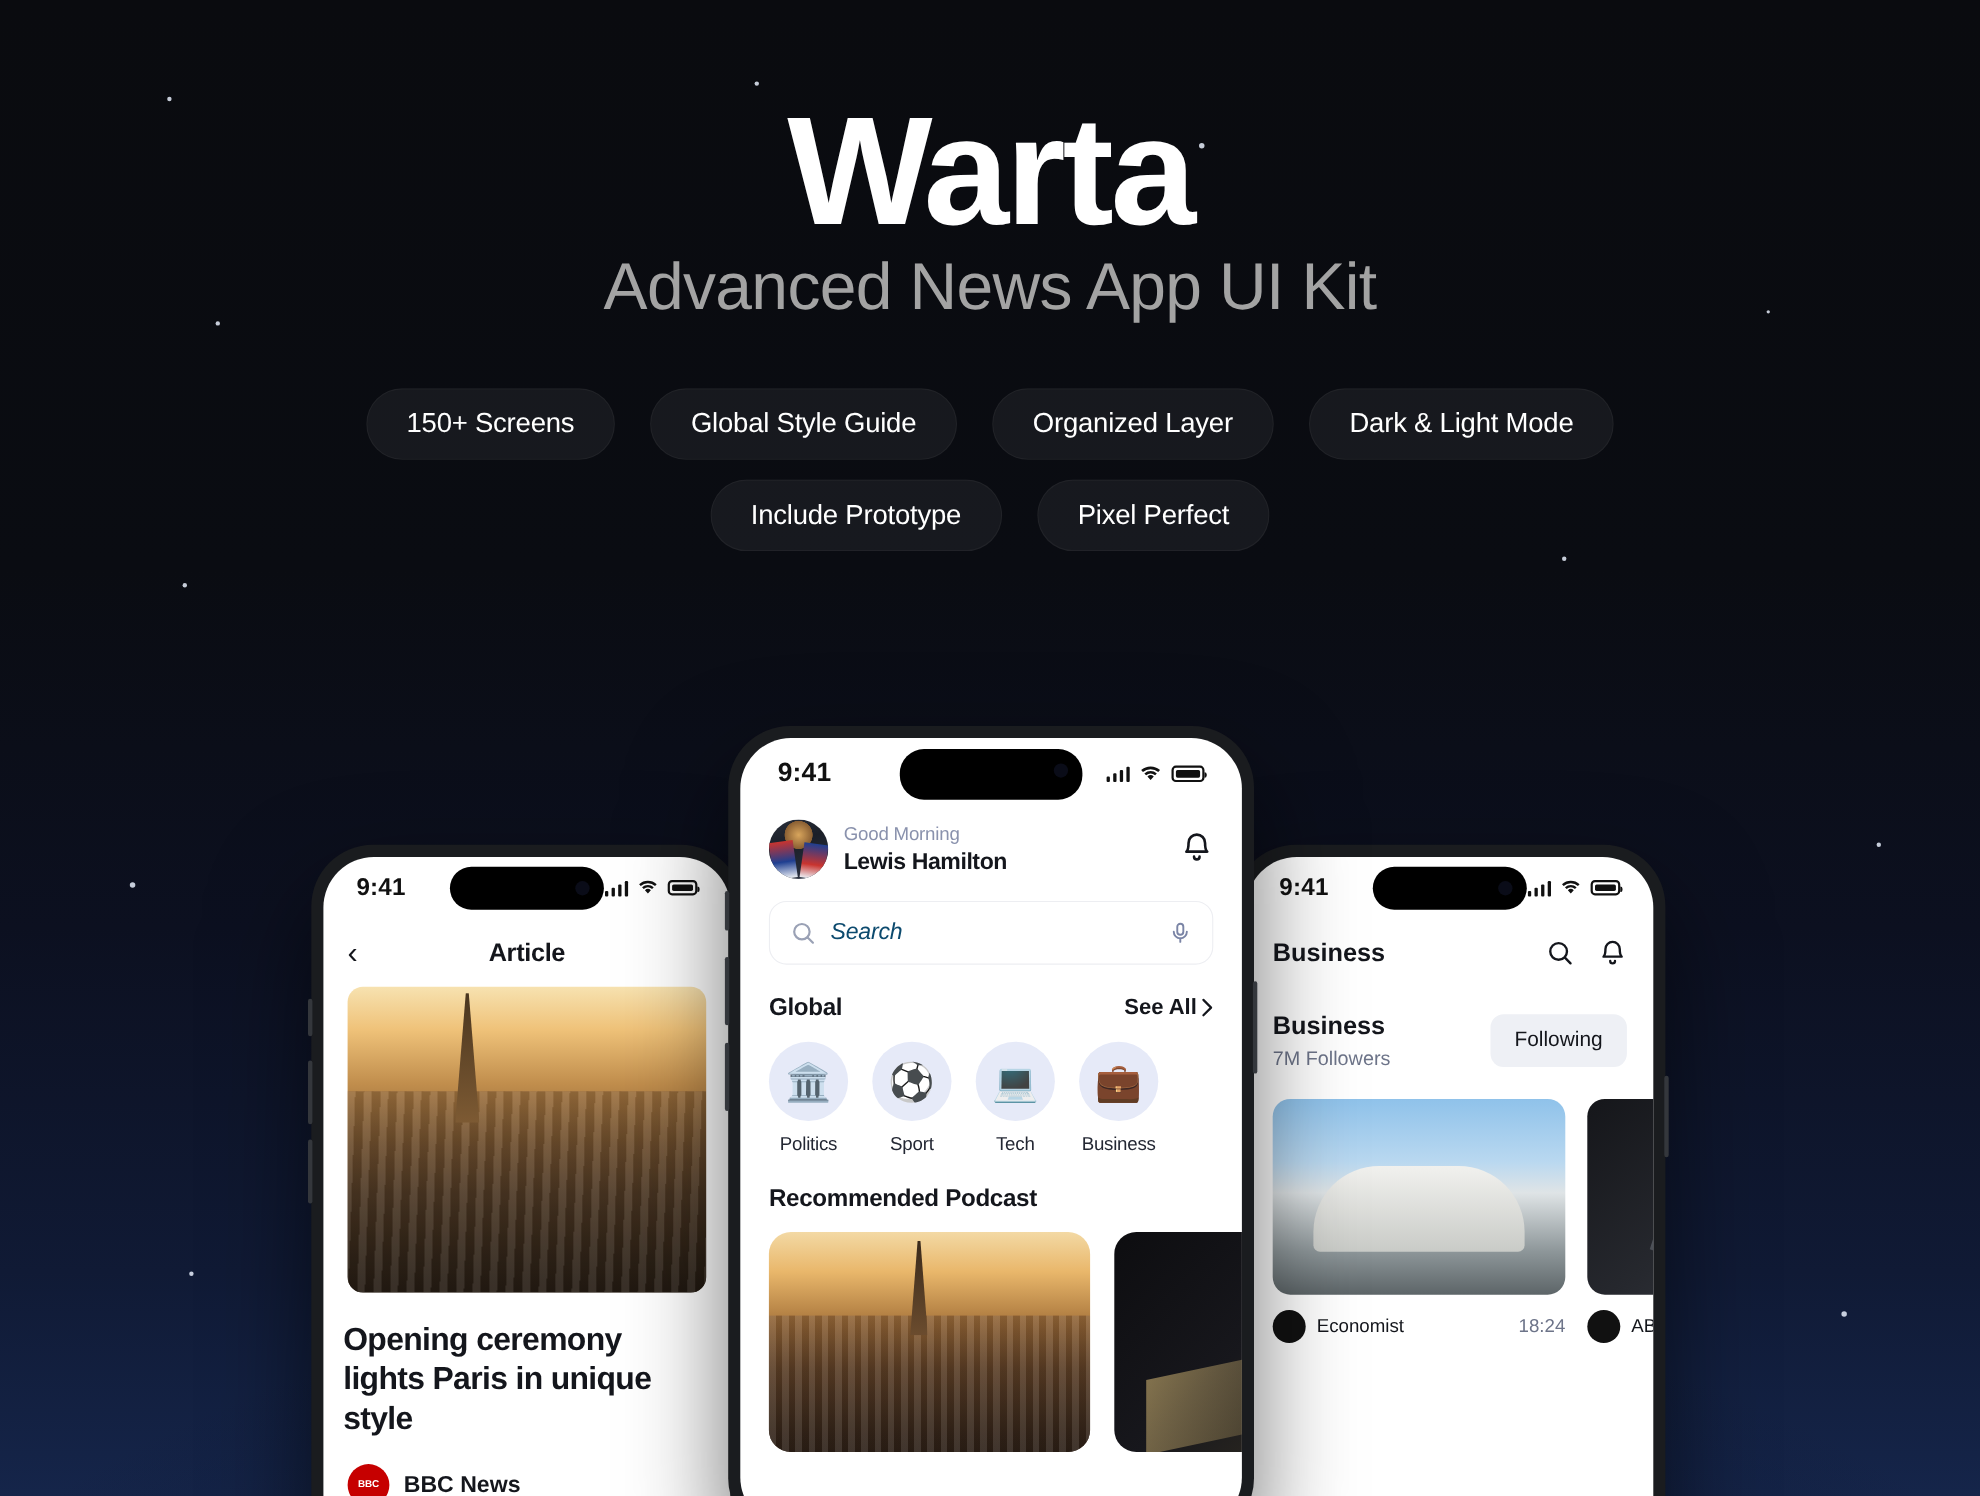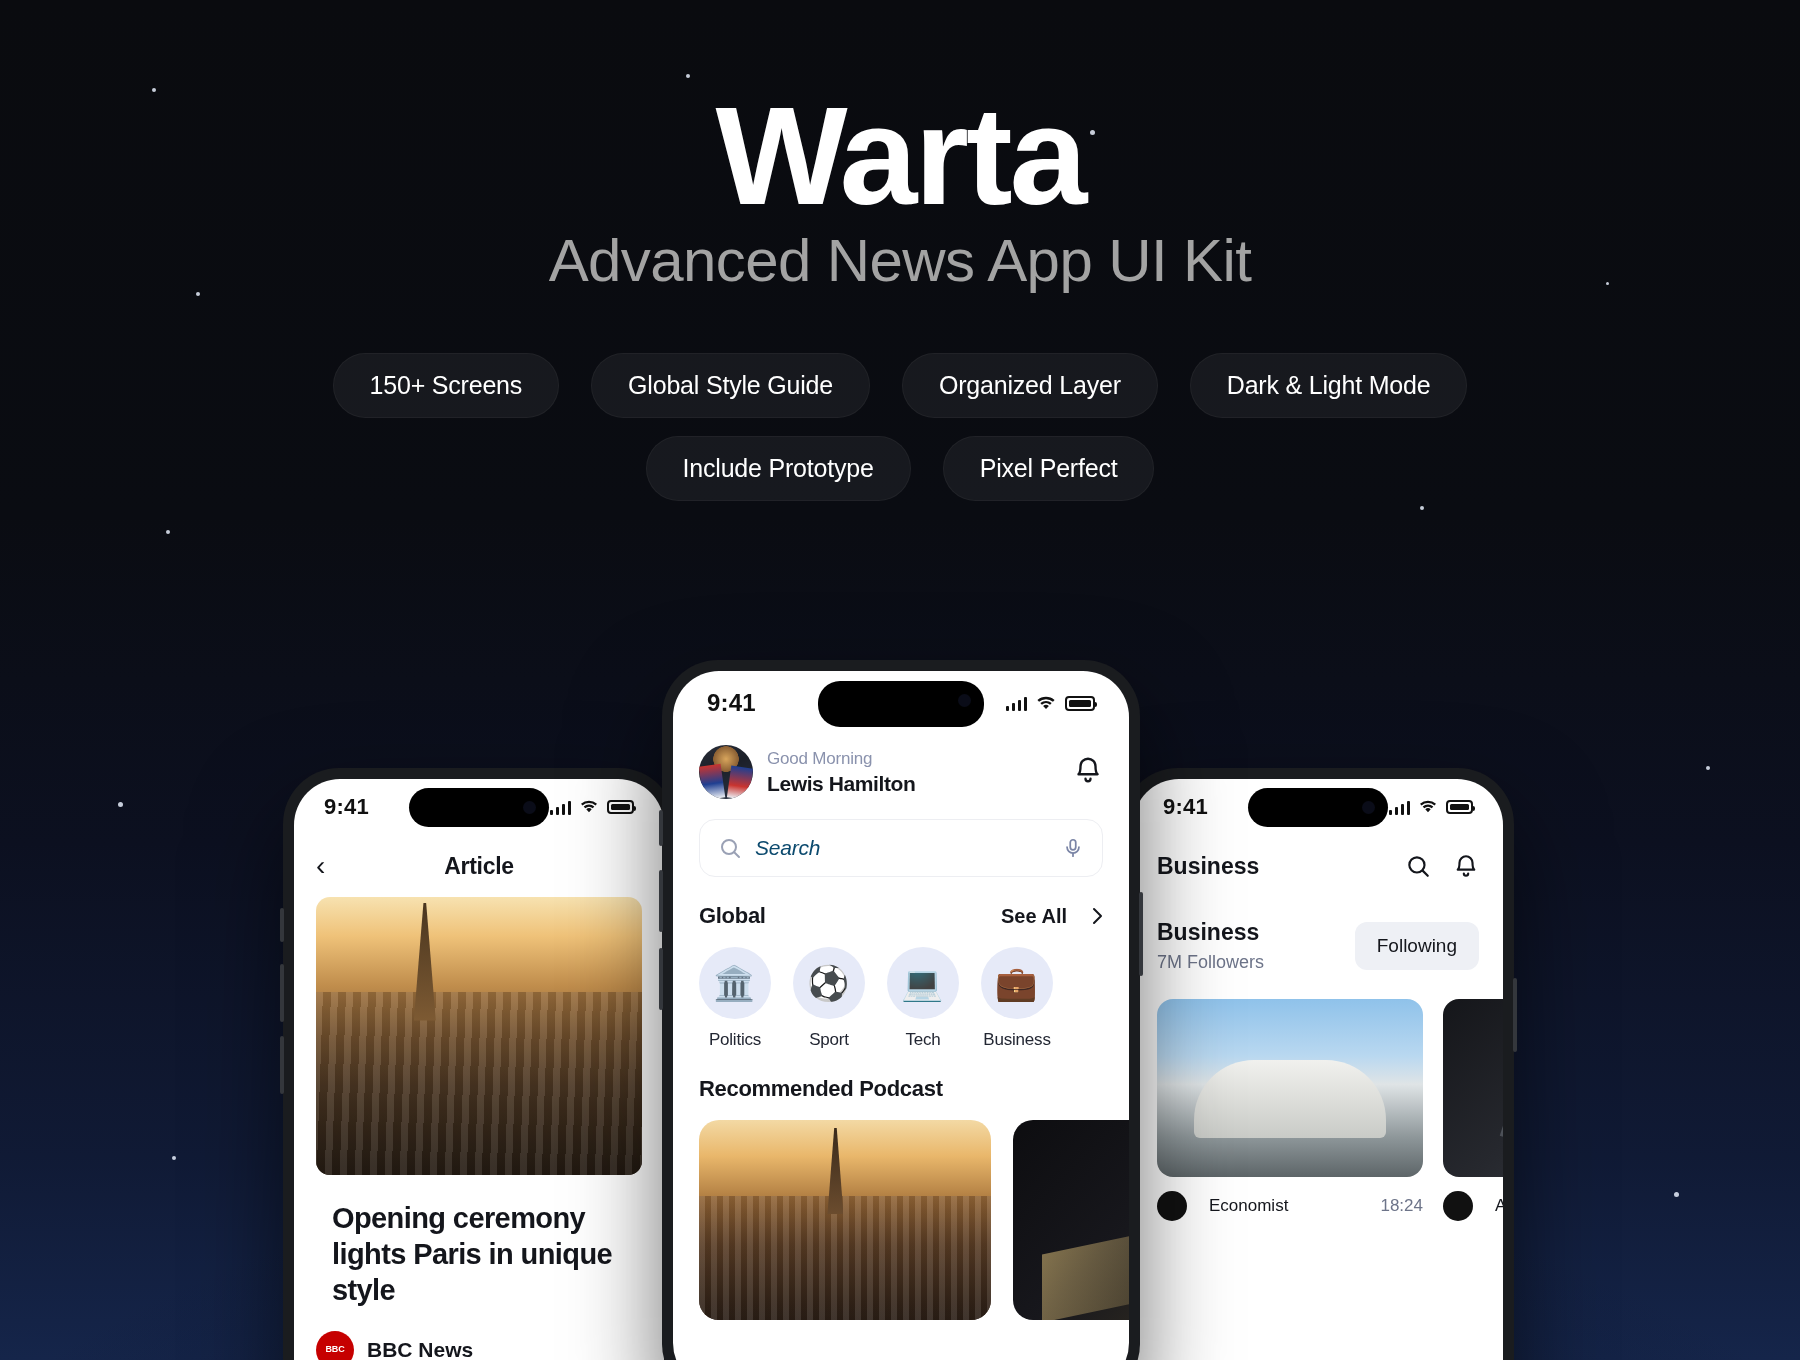--- a/index.html
+++ b/index.html
@@ -117,21 +117,21 @@
 
   .searchbar {
     margin-top: 20px; height: 58px;
     border: 1.5px solid #edeef2; border-radius: 16px;
     display: flex; align-items: center; padding: 0 18px; gap: 13px;
   }
   .search-ph { font-size: 21px; color: #0c4a6e; flex: 1; letter-spacing: -.2px; font-style: italic;}
 
   .sec-head { display: flex; align-items: center; margin-top: 26px; }
   .sec-title { font-size: 22px; font-weight: 700; color: #14161c; letter-spacing: -.3px; }
-  .see-all { margin-left: auto; display:flex; align-items:center; gap: 25px; font-size: 20px; font-weight: 700; color: #14161c; }
+  .see-all { margin-left: auto; display:flex; align-items:center; gap: 4px; font-size: 20px; font-weight: 700; color: #14161c; }
 
   .topics { display: flex; gap: 22px; margin-top: 18px; }
   .topic { width: 72px; text-align: center; }
   .topic-ic {
     width: 72px; height: 72px; border-radius: 50%;
     background: #e6eaf8; display: flex; align-items: center; justify-content: center;
     font-size: 34px;
   }
   .topic-lb { margin-top: 11px; font-size: 17px; color: #232733; letter-spacing: -.2px; }
 
@@ -153,21 +153,21 @@
   .nav-title { position:absolute; left:0; right:0; text-align:center; font-size: 23px; font-weight: 700; color: #14161c; letter-spacing:-.3px;}
   .hero-img {
     margin: 0 22px; height: 278px; border-radius: 14px; overflow: hidden; position: relative;
     background: linear-gradient(180deg,#f7e2b0 0%,#efc279 14%,#c08d4c 32%,#8a6338 50%,#5c4530 68%,#2e2419 100%);
   }
   .hero-img::before{content:"";position:absolute;left:0;right:0;top:34%;bottom:0;
      background: repeating-linear-gradient(92deg, rgba(255,255,255,.09) 0 7px, rgba(0,0,0,.10) 7px 15px),
                  linear-gradient(180deg, rgba(130,90,50,.5), rgba(35,26,18,.92));}
   .hero-img::after{content:"";position:absolute;left:30%;top:2%;width:22px;height:118px;
      background:linear-gradient(180deg,#4a361f,#7d5a33);clip-path:polygon(44% 0,56% 0,100% 100%,0 100%);}
-  .headline { margin: 26px 38px 0; font-size: 29px; font-weight: 700; color: #14161c; line-height: 1.24; letter-spacing: -.6px;}
+  .headline { margin: 26px 18px 0; font-size: 29px; font-weight: 700; color: #14161c; line-height: 1.24; letter-spacing: -.6px;}
   .source-row { display:flex; align-items:center; gap: 13px; margin: 22px 22px 0;}
   .bbc { width: 38px; height: 38px; border-radius: 50%; background:#c60000; color:#fff; display:flex;align-items:center;justify-content:center;
         font-size: 9px; font-weight: 700; line-height: 1.05; text-align:center; letter-spacing:-.2px;}
   .source-name { font-size: 21px; font-weight: 700; color: #14161c; }
 
   
   .r-nav { height: 62px; display: flex; align-items: center; padding: 0 24px; gap: 18px;}
   .r-title { font-size: 23px; font-weight: 700; color: #14161c; }
   .r-actions { margin-left: auto; display:flex; align-items:center; gap: 22px;}
   .r-profile { display: flex; align-items: center; padding: 0 24px; margin-top: 22px;}
@@ -175,21 +175,21 @@
   .r-pfoll { font-size: 18px; color: #6d7489; margin-top: 6px;}
   .follow-btn { margin-left: auto; background:#eef0f5; border-radius: 12px; padding: 13px 22px; font-size: 19px; color:#14161c; font-weight: 500;}
   .r-cards { display: flex; gap: 20px; padding: 0 24px; margin-top: 26px; }
   .r-card { width: 266px; flex: none; }
   .r-thumb { width: 100%; height: 178px; border-radius: 16px; overflow: hidden; position: relative; }
   .r-thumb.bank { background: linear-gradient(180deg,#8fc2ea 0%,#b9d8f0 32%,#dfe4e6 48%,#8d9699 78%,#5d6568 100%); }
   .r-thumb.bank::after{content:"";position:absolute;left:14%;top:34%;width:72%;height:44%;border-radius:60px 60px 6px 6px;
      background:linear-gradient(180deg,#f1f1ee,#c9cbc7);}
   .r-thumb.robot { background: linear-gradient(140deg,#15161a 0%,#26282e 50%,#3c4046 100%); }
   .r-thumb.robot::after{content:"";position:absolute;left:28%;top:16%;width:16px;height:64%;background:linear-gradient(180deg,#9aa0a8,#4a4e55);transform:rotate(18deg);}
-  .r-meta { display: flex; align-items: center; margin-top: 14px; gap: 22px;}
+  .r-meta { display: flex; align-items: center; margin-top: 14px; gap: 10px;}
   .r-src { font-size: 17px; color: #14161c; font-weight: 500;}
   .r-time { margin-left: auto; font-size: 17px; color: #6d7489;}
   .abc { width: 30px;height:30px;border-radius:50%;background:#111;color:#fff;display:flex;align-items:center;justify-content:center;font-size:7px;font-weight:700;}
 </style>
 </head>
 <body>
 
 <div class="bg">
   <span class="star" style="left:152px;top:88px;width:4px;height:4px;"></span>
   <span class="star" style="left:686px;top:74px;width:4px;height:4px;"></span>

